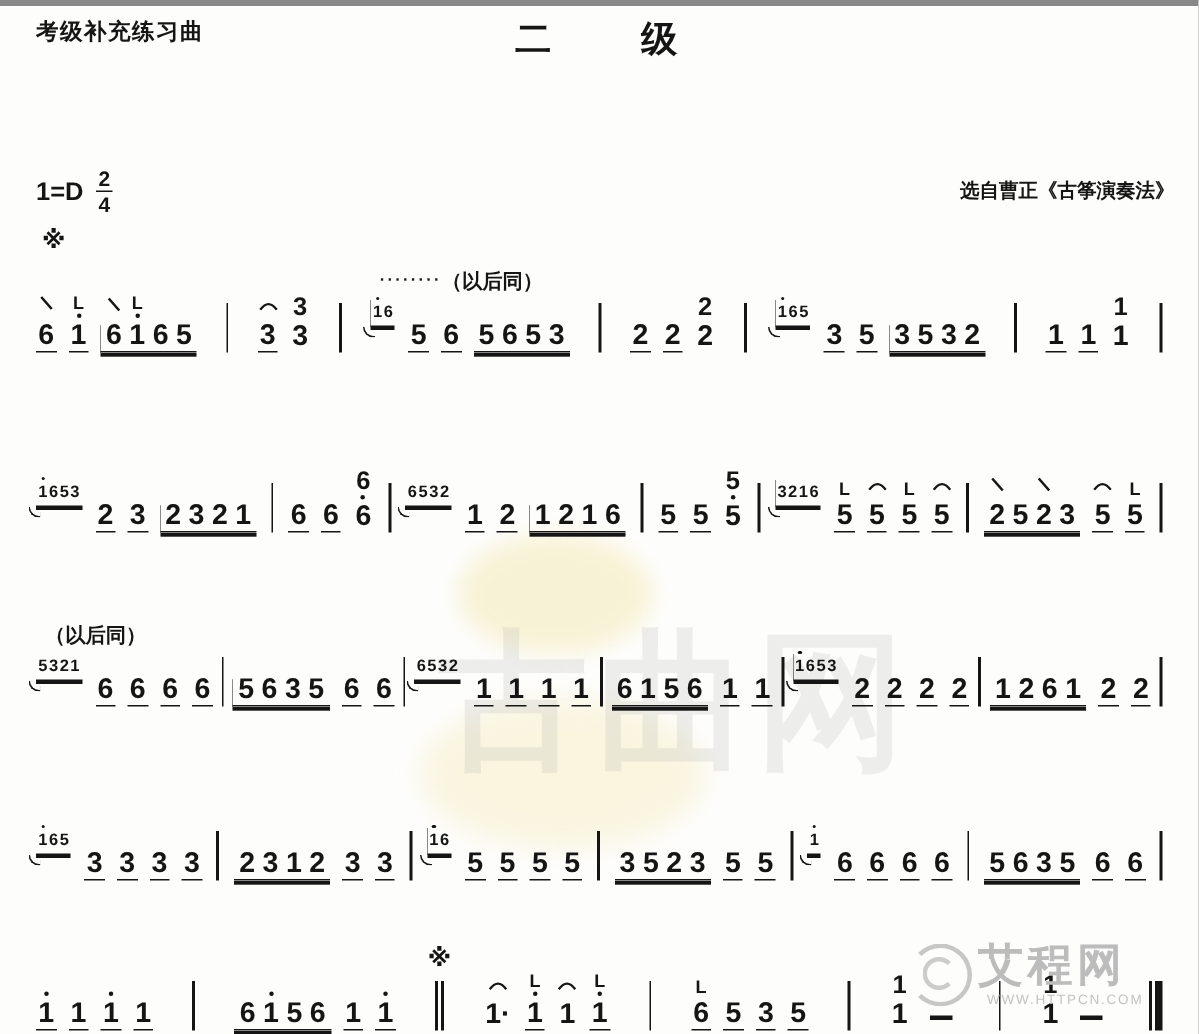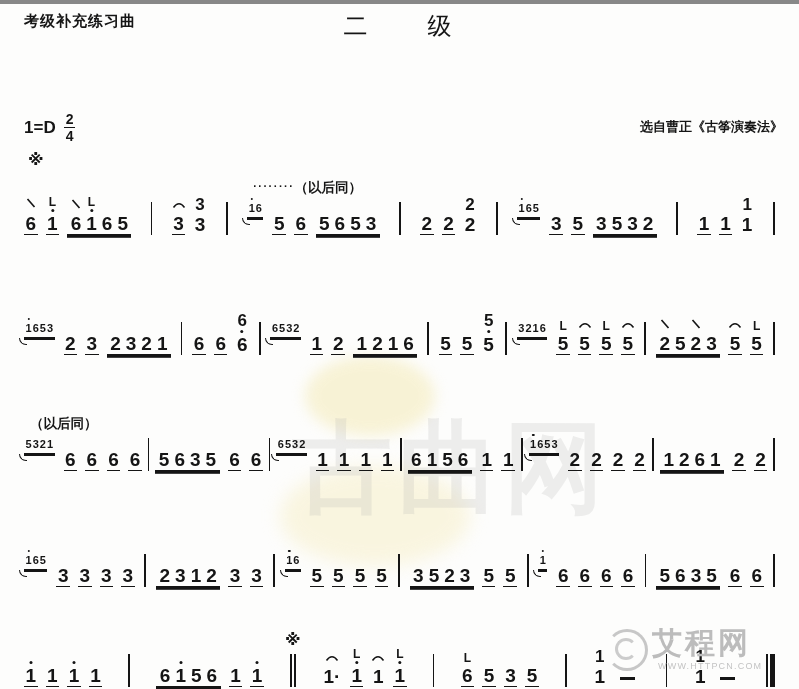--- a/index.html
+++ b/index.html
@@ -1,20 +1,20 @@
 <!DOCTYPE html>
 <html><head>
 <meta charset="utf-8">
 <style>
   html,body{margin:0;padding:0;}
   body{font-family:"Liberation Sans","DejaVu Sans",sans-serif;background:#888;}
   .page{position:relative;width:799px;height:689px;background:#fdfdfc;color:#151515;overflow:hidden;margin:4px auto;}
   
   .tagline{position:absolute;left:24px;top:8px;font-size:15px;font-weight:700;letter-spacing:1px;}
-  .title{position:absolute;left:50%;transform:translateX(-50%);top:6px;font-size:24px;font-weight:400;letter-spacing:4px;white-space:nowrap;}
+  .title{position:absolute;left:50%;transform:translateX(-50%);top:6px;font-size:24px;font-weight:700;letter-spacing:4px;white-space:nowrap;}
   .subtitle{position:absolute;left:24px;top:62px;font-size:15px;font-weight:600;letter-spacing:.5px;}
   .keyrow{position:absolute;left:24px;top:108px;display:flex;align-items:center;gap:8px;}
   .keysig{font-size:17px;font-weight:700;}
   .meter{display:inline-flex;flex-direction:column;align-items:center;line-height:1;}
   .meter .num{font-size:14px;font-weight:700;border-bottom:1.6px solid #151515;padding:0 2px 1px;}
   .meter .den{font-size:14px;font-weight:700;padding-top:1px;}
   .source{position:absolute;right:16px;top:114px;font-size:13px;font-weight:600;}
   
   #score{position:absolute;inset:0;}
   .line{position:absolute;left:0;right:0;height:85px;display:flex;align-items:flex-end;justify-content:space-between;padding:46px 24px 0;box-sizing:border-box;}

